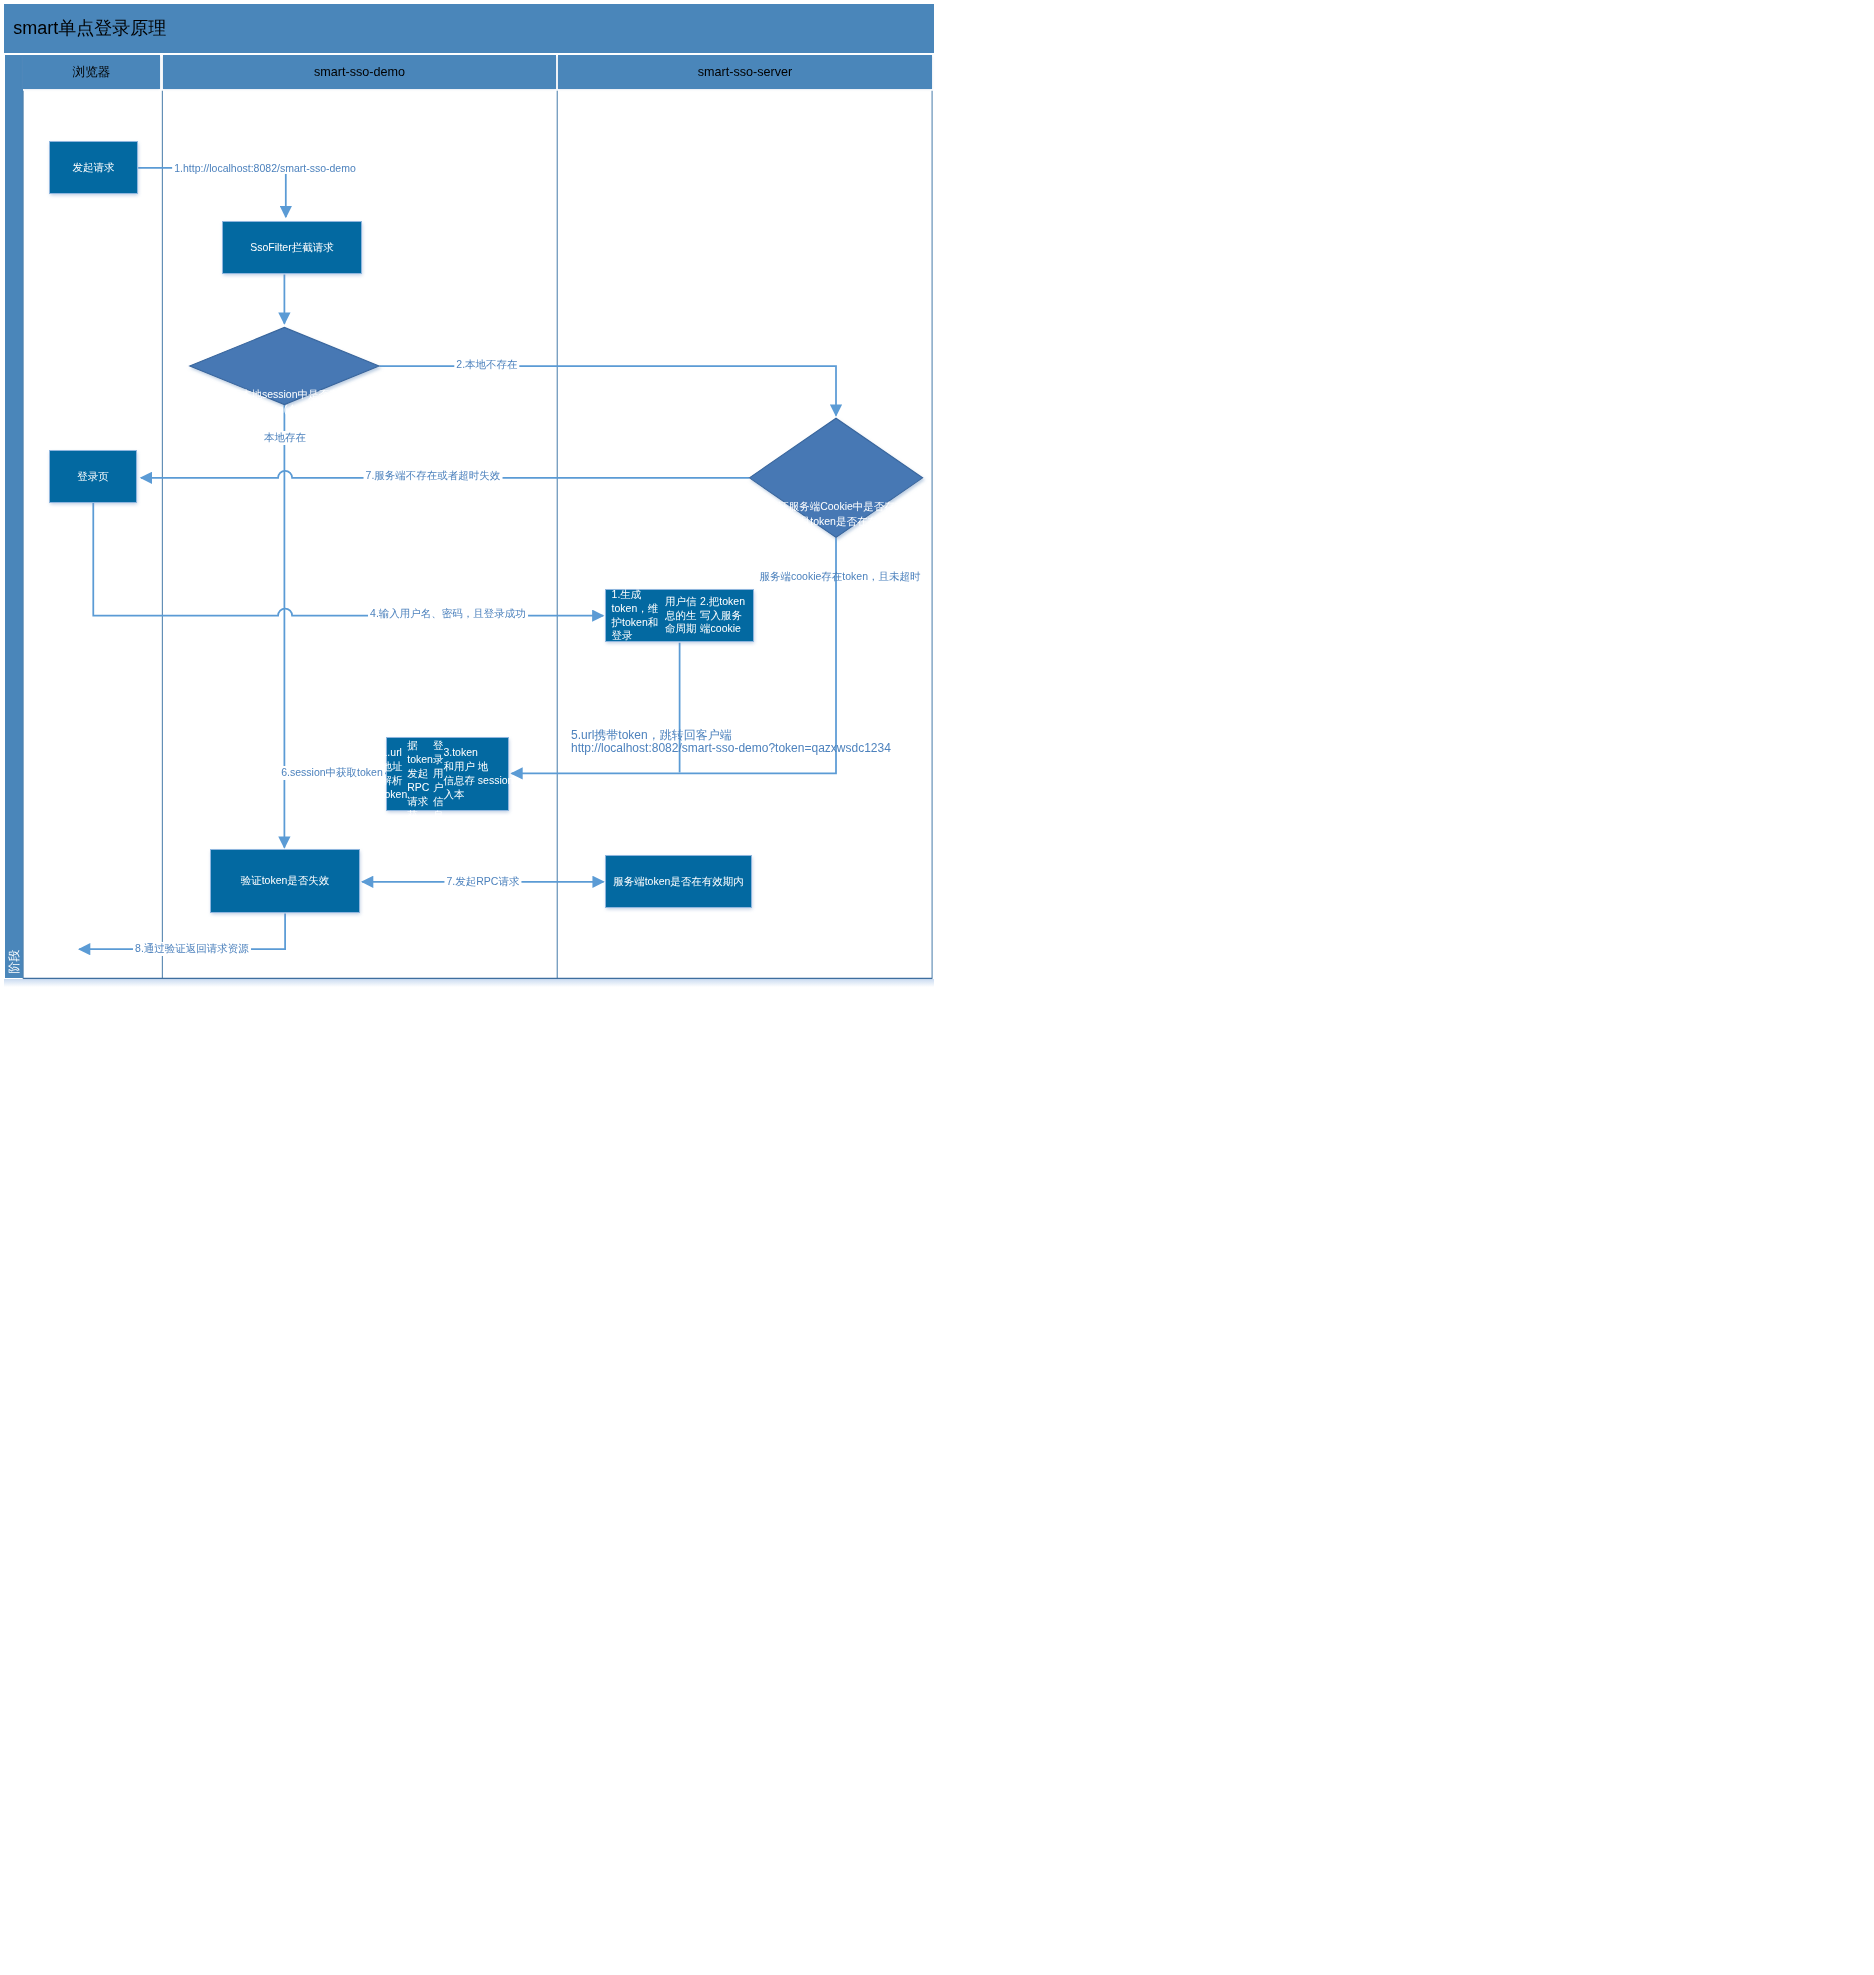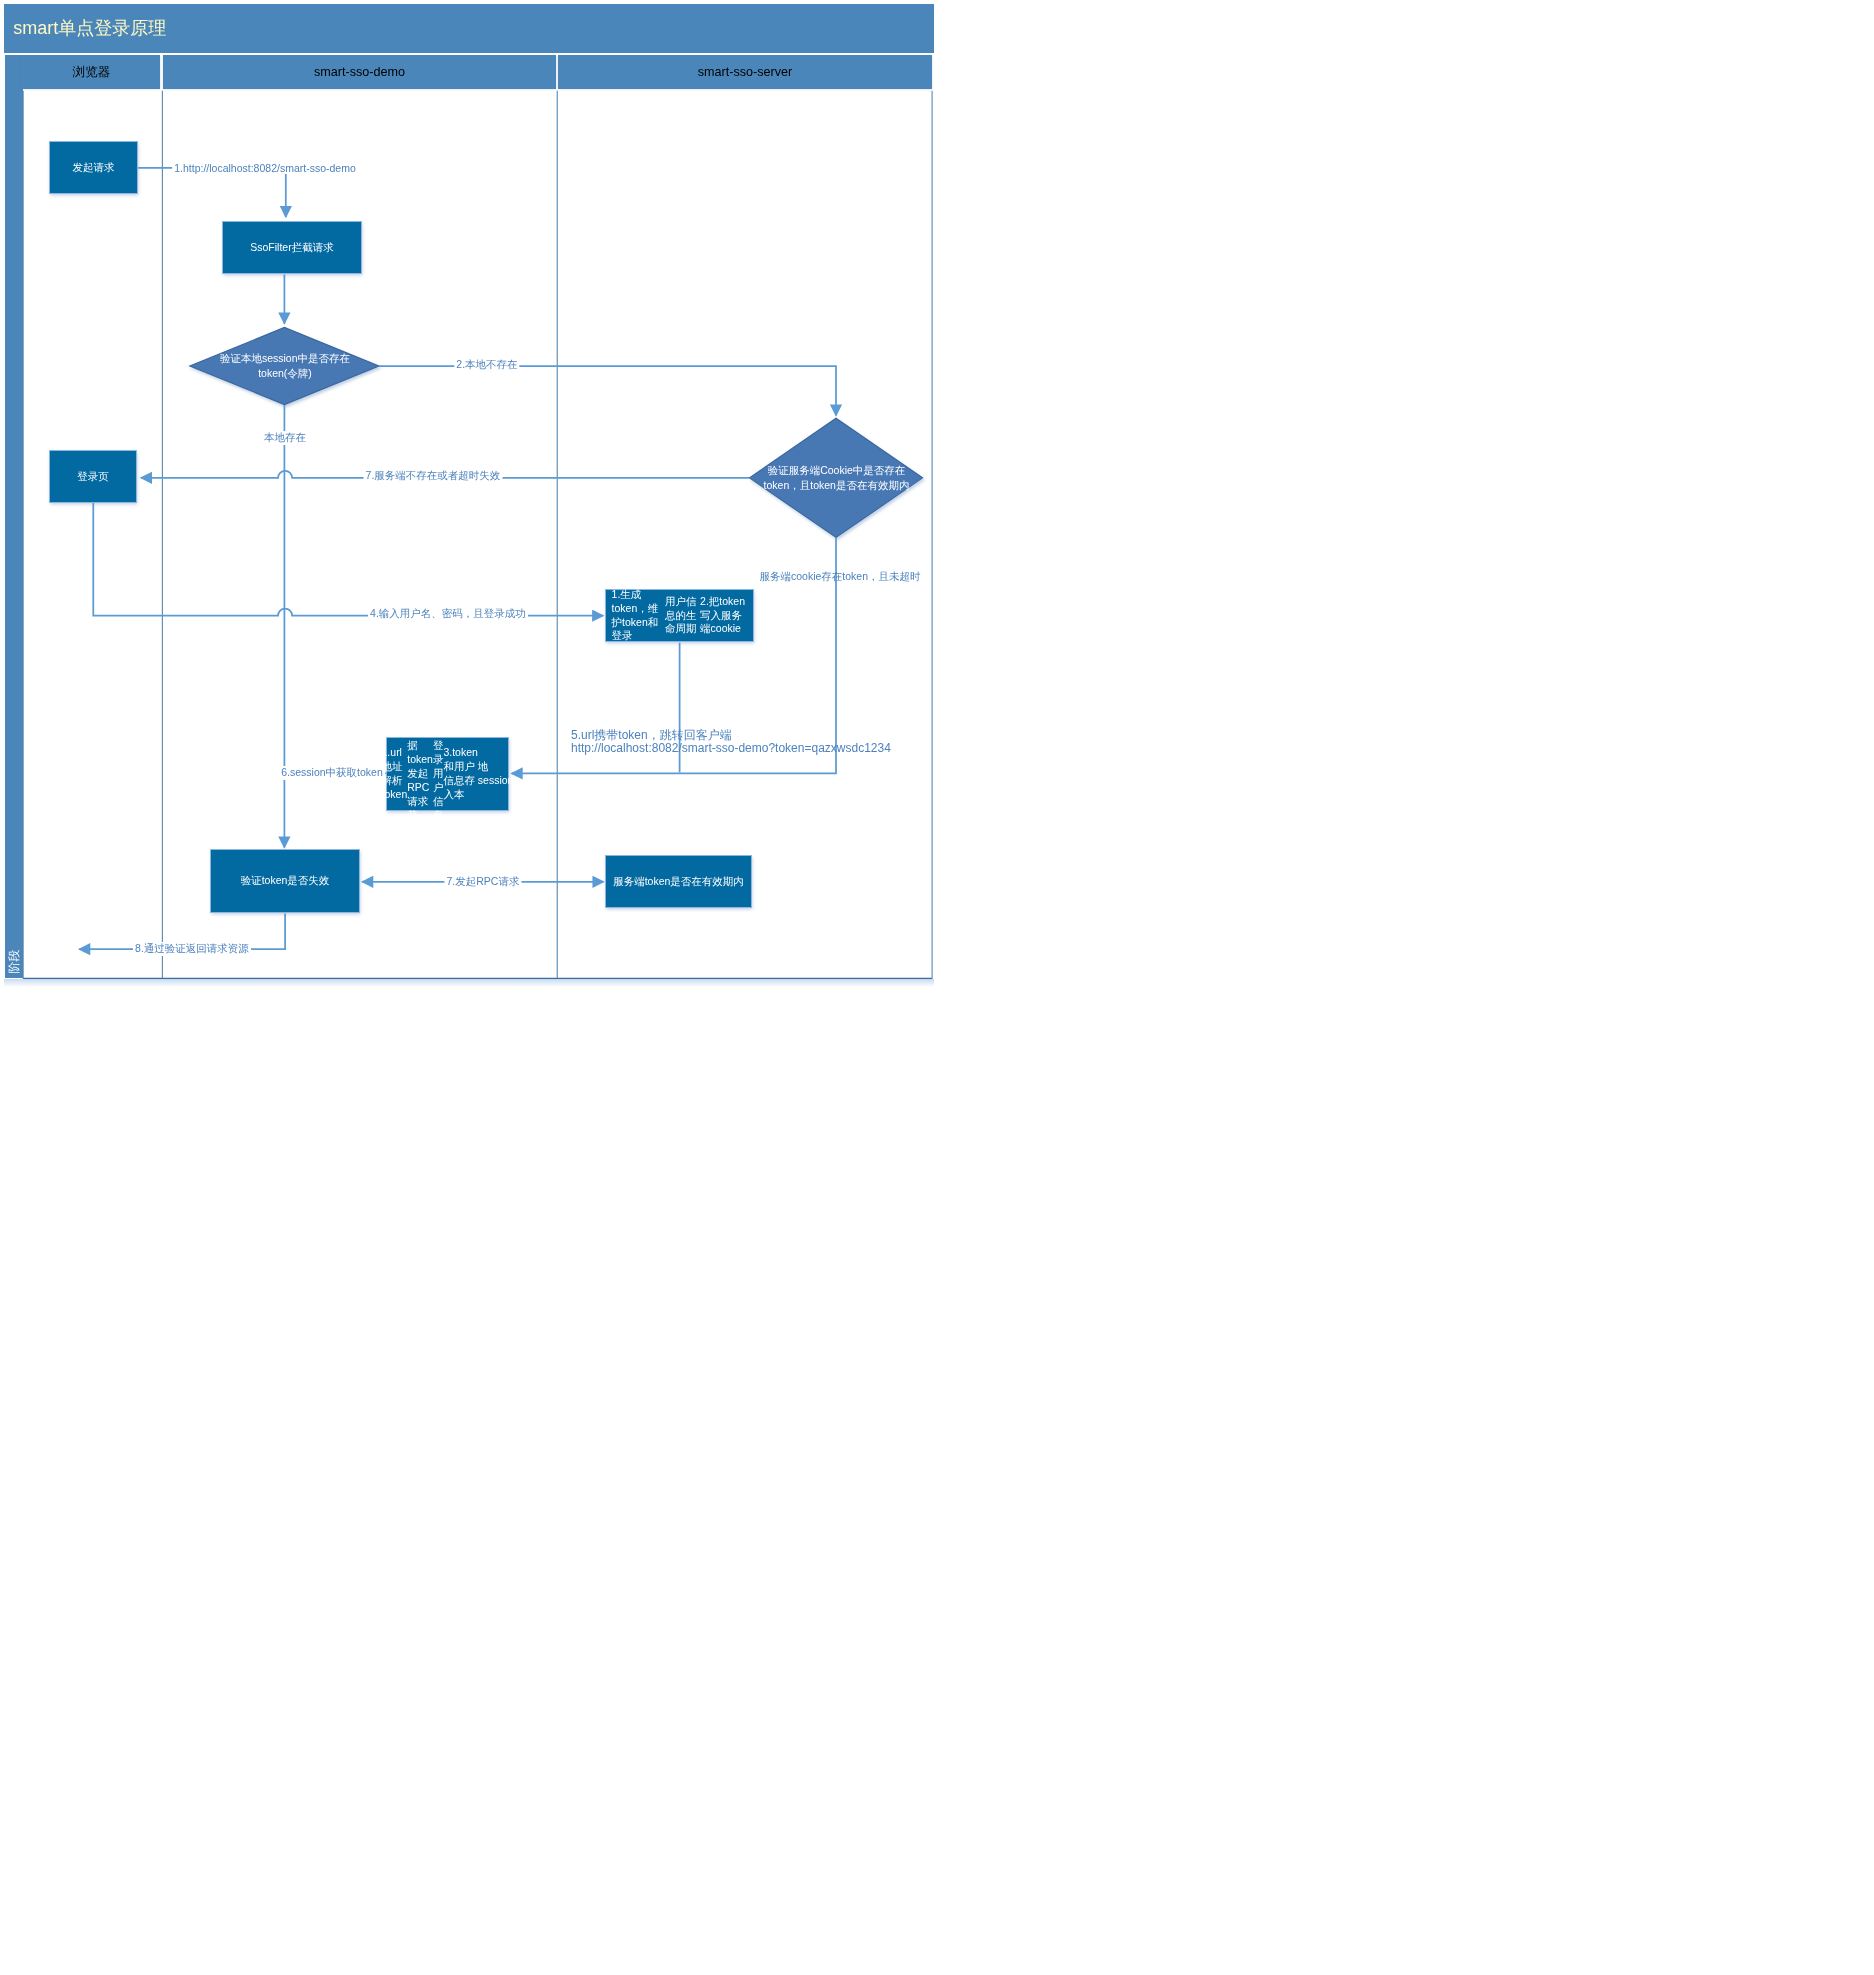--- a/index.html
+++ b/index.html
@@ -6,21 +6,21 @@
   .page {
     position: relative;
     width: 937px;
     height: 988px;
     background: #ffffff;
     font-family: "Liberation Sans", sans-serif;
     overflow: hidden;
   }
   .titlebar {
     position:absolute; left:3.5px; top:4.2px; width:930px; height:49px;
-    background:#4a86ba; color:#fef9c3;
+    background:#4a86ba; color:#000000;
     font-size:18px; line-height:49px; padding-left:9.8px; box-sizing:border-box;
   }
   .phase-strip {
     position:absolute; left:4.9px; top:55px; width:18px; height:923px;
     background:#4a86ba;
   }
   .phase-label {
     position:absolute; left:4.9px; top:943px; width:18px; height:36px;
     display:flex; align-items:center; justify-content:center;
   }
@@ -47,21 +47,21 @@
     display:flex; align-items:center; justify-content:center;
     text-align:center; box-sizing:border-box;
   }
   .node.multiline {
     flex-direction:row; align-items:center; justify-content:center;
     text-align:left; padding:2.8px 5.6px; line-height:1.33;
   }
   .diamond-text {
     position:absolute; color:#ffffff; font-size:10.5px; line-height:1.4;
     display:flex; flex-direction:column; align-items:center; justify-content:center;
-    text-align:center; pointer-events:none;
+    text-align:center; pointer-events:none;margin-top:36px;
   }
   .edge-label {
     position:absolute; transform:translate(-50%,-50%);
     color:#4d82bd; font-size:10.5px; white-space:nowrap;
     background:#ffffff; padding:0 2.1px;
   }
   .edge-label.nobg { background:transparent; }
   .edge-label-block {
     position:absolute; color:#4d82bd; font-size:12px; line-height:12.6px;
     white-space:nowrap;

